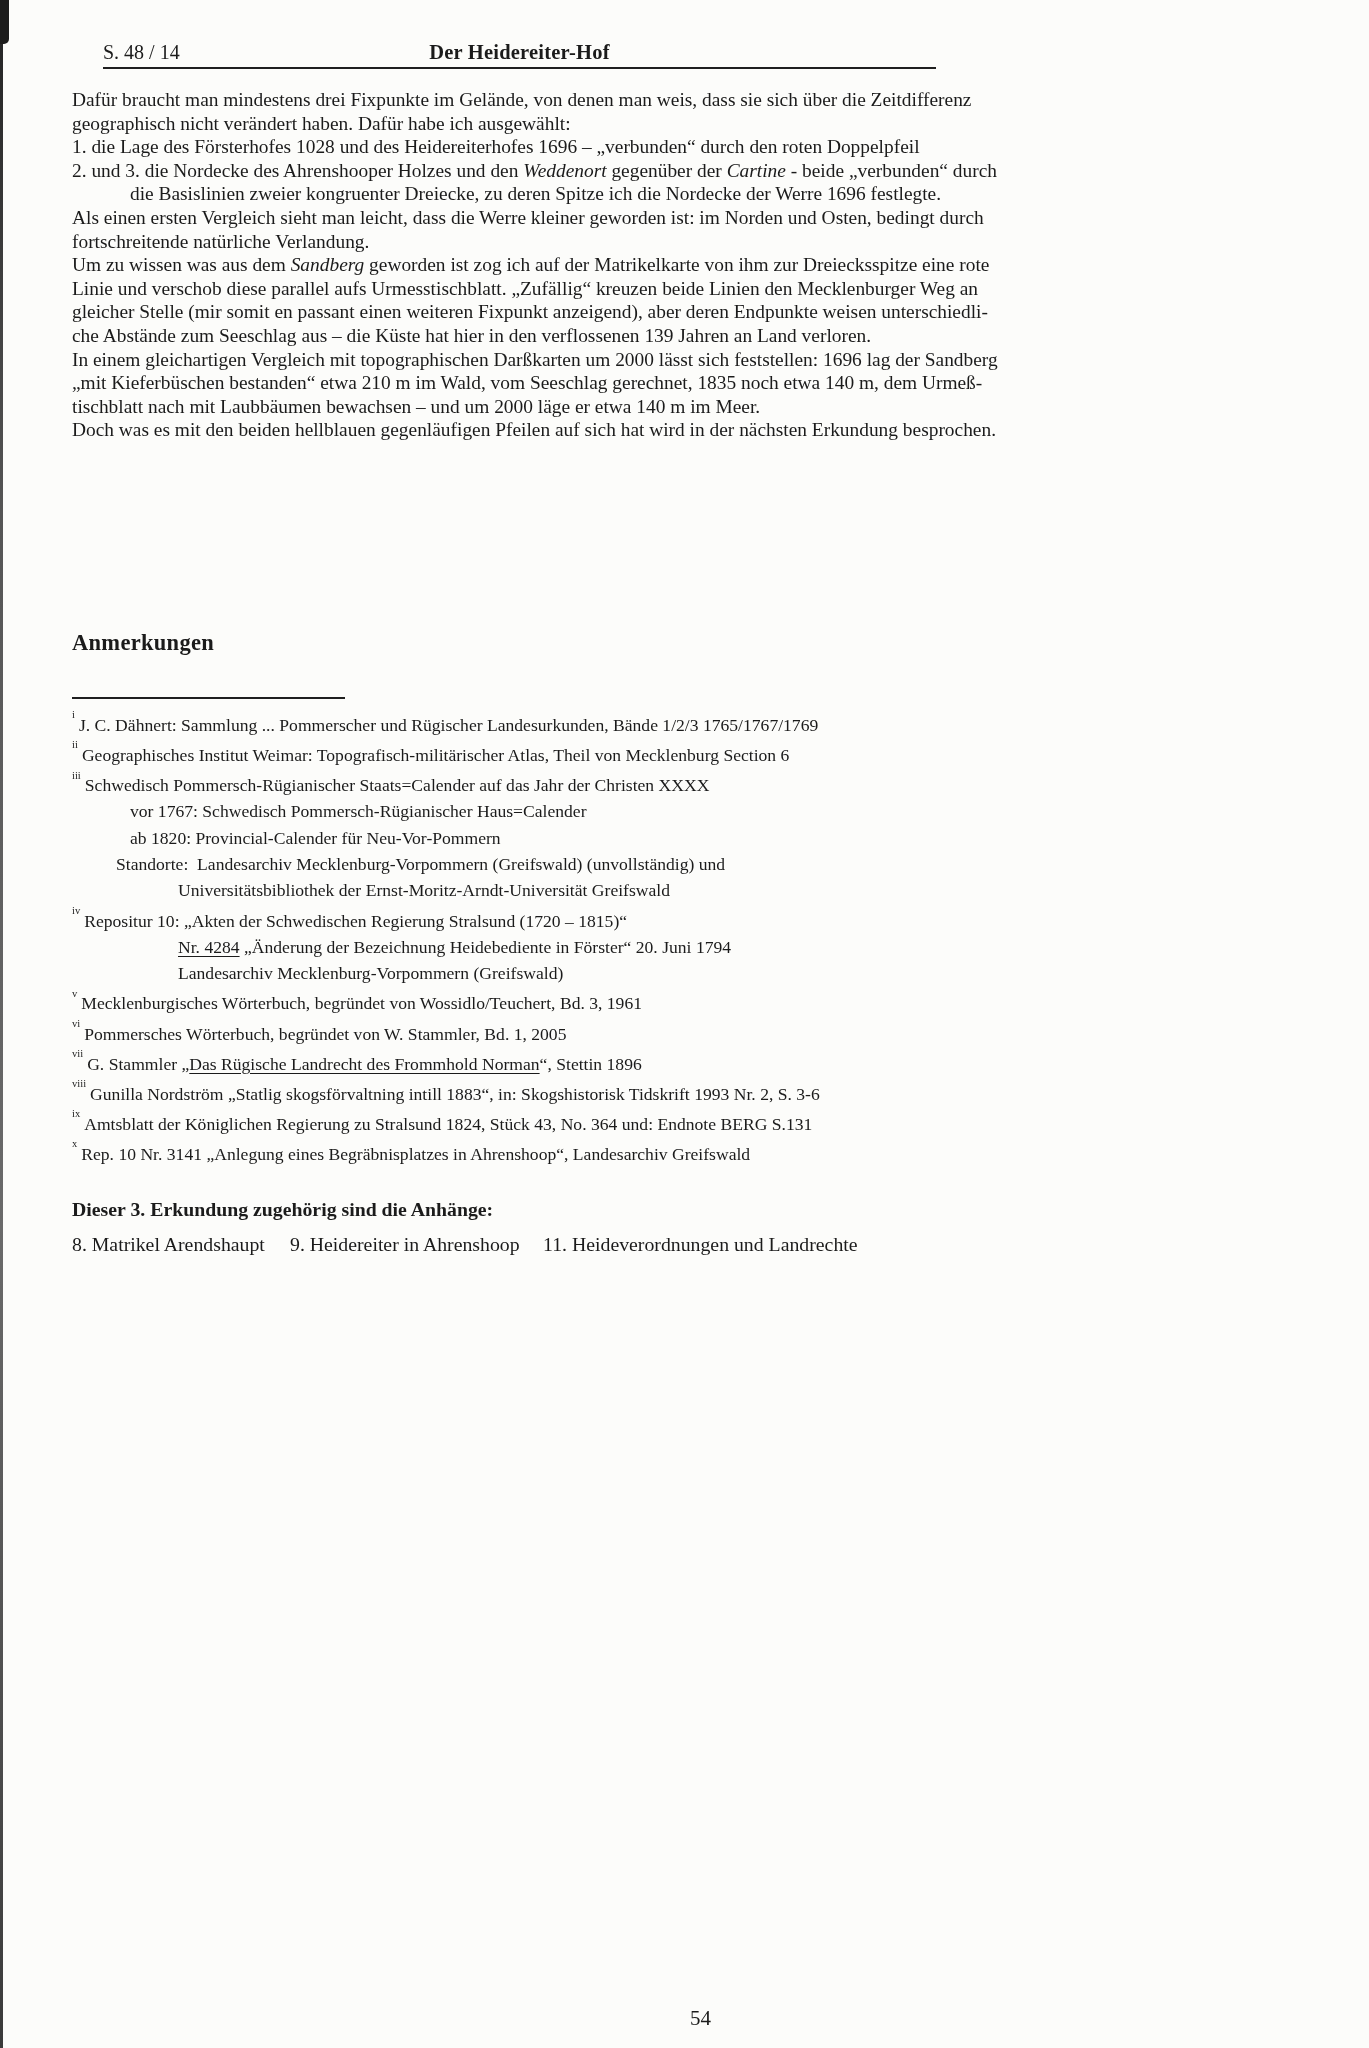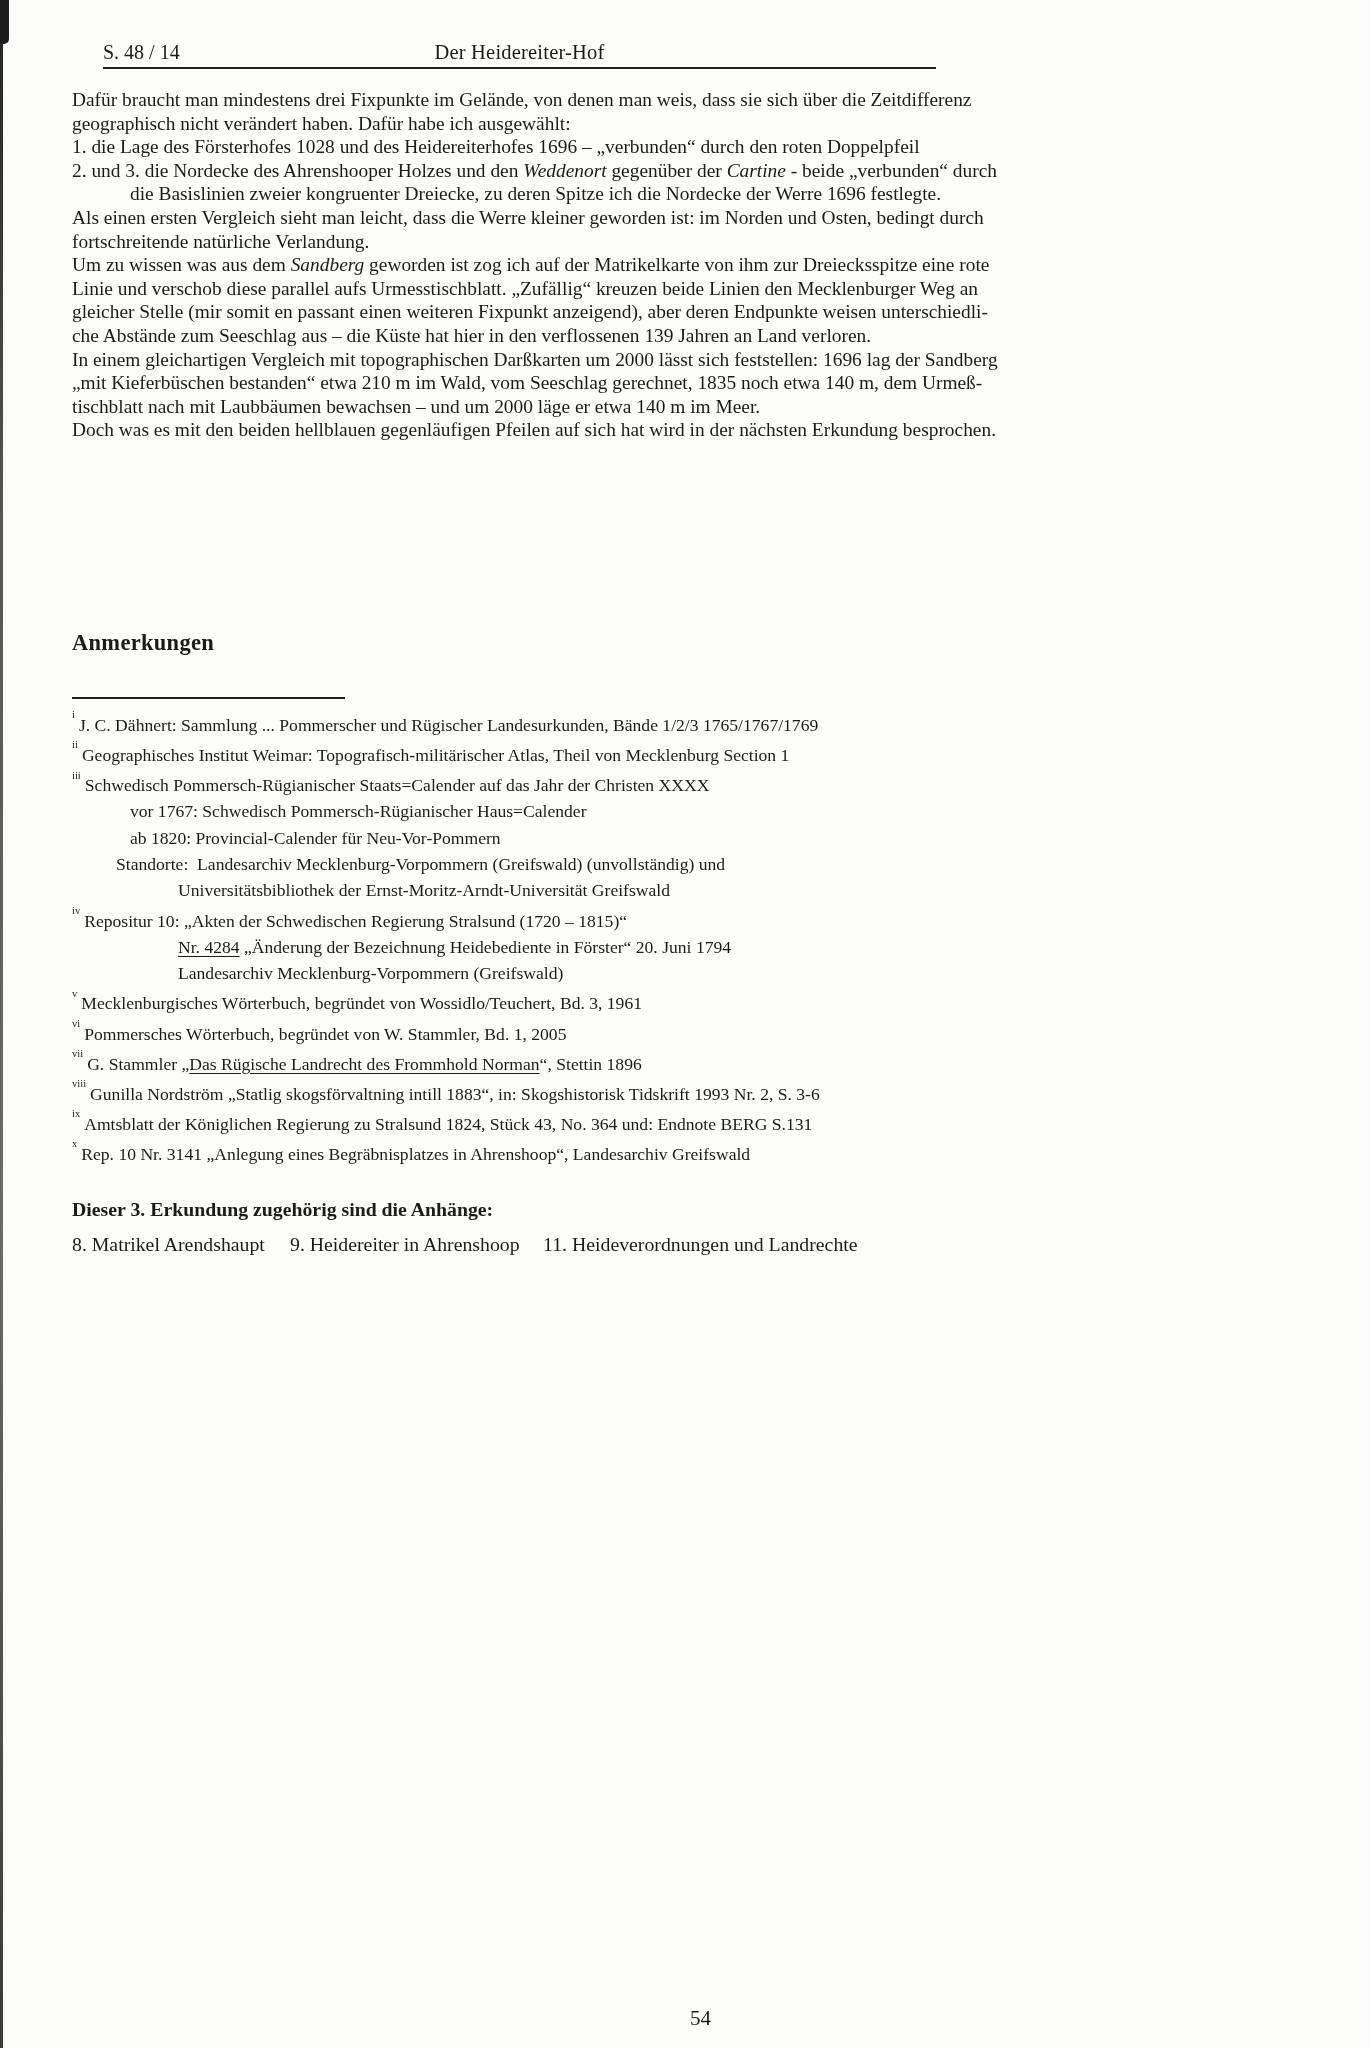--- a/index.html
+++ b/index.html
@@ -24,21 +24,21 @@
   }
   
   .header {
     position: absolute; left: 103px; top: 40px; width: 833px;
     border-bottom: 2.5px solid #1f1f1f; padding-bottom: 20px;
     font-size: 20px; height: 29px;
   }
   .page-ref { position: absolute; left: 0; bottom: 3px; }
   .doc-title {
     position: absolute; left: 0; right: 0; bottom: 3px;
-    text-align: center; font-weight: normal; font-size: 20.5px;
+    text-align: center; font-weight: bold; font-size: 20.5px;
     letter-spacing: 0.2px;
   }
   
   .body-text {
     position: absolute; left: 72px; top: 88px; width: 920px;
     font-size: 19.4px; line-height: 23.6px;
   }
   .tline { white-space: nowrap; }
   .ind-1 { padding-left: 44px; }
   .ind-2 { padding-left: 58px; }
@@ -95,21 +95,21 @@
       <div class="tline ind-0"><span>In einem gleichartigen Vergleich mit topographischen Darßkarten um 2000 lässt sich feststellen: 1696 lag der Sandberg</span></div>
       <div class="tline ind-0"><span>„mit Kieferbüschen bestanden“ etwa 210 m im Wald, vom Seeschlag gerechnet, 1835 noch etwa 140 m, dem Urmeß-</span></div>
       <div class="tline ind-0"><span>tischblatt nach mit Laubbäumen bewachsen – und um 2000 läge er etwa 140 m im Meer.</span></div>
       <div class="tline ind-0"><span>Doch was es mit den beiden hellblauen gegenläufigen Pfeilen auf sich hat wird in der nächsten Erkundung besprochen.</span></div>
     </div>
 
   <h2 class="notes-heading">Anmerkungen</h2>
   <div class="notes-rule"></div>
   <div class="notes">
       <div class="tline ind-0"><sup class="fnm">i</sup><span>J. C. Dähnert: Sammlung ... Pommerscher und Rügischer Landesurkunden, Bände 1/2/3 1765/1767/1769</span></div>
-      <div class="tline ind-0"><sup class="fnm">ii</sup><span>Geographisches Institut Weimar: Topografisch-militärischer Atlas, Theil von Mecklenburg Section 1</span></div>
+      <div class="tline ind-0"><sup class="fnm">ii</sup><span>Geographisches Institut Weimar: Topografisch-militärischer Atlas, Theil von Mecklenburg Section 6</span></div>
       <div class="tline ind-0"><sup class="fnm">iii</sup><span>Schwedisch Pommersch-Rügianischer Staats=Calender auf das Jahr der Christen XXXX</span></div>
       <div class="tline ind-2"><span>vor 1767: Schwedisch Pommersch-Rügianischer Haus=Calender</span></div>
       <div class="tline ind-2"><span>ab 1820: Provincial-Calender für Neu-Vor-Pommern</span></div>
       <div class="tline ind-1"><span>Standorte:&nbsp; Landesarchiv Mecklenburg-Vorpommern (Greifswald) (unvollständig) und</span></div>
       <div class="tline ind-3"><span>Universitätsbibliothek der Ernst-Moritz-Arndt-Universität Greifswald</span></div>
       <div class="tline ind-0"><sup class="fnm">iv</sup><span>Repositur 10: „Akten der Schwedischen Regierung Stralsund (1720 – 1815)“</span></div>
       <div class="tline ind-3"><span class="un">Nr. 4284</span><span> „Änderung der Bezeichnung Heidebediente in Förster“ 20. Juni 1794</span></div>
       <div class="tline ind-3"><span>Landesarchiv Mecklenburg-Vorpommern (Greifswald)</span></div>
       <div class="tline ind-0"><sup class="fnm">v</sup><span>Mecklenburgisches Wörterbuch, begründet von Wossidlo/Teuchert, Bd. 3, 1961</span></div>
       <div class="tline ind-0"><sup class="fnm">vi</sup><span>Pommersches Wörterbuch, begründet von W. Stammler, Bd. 1, 2005</span></div>

